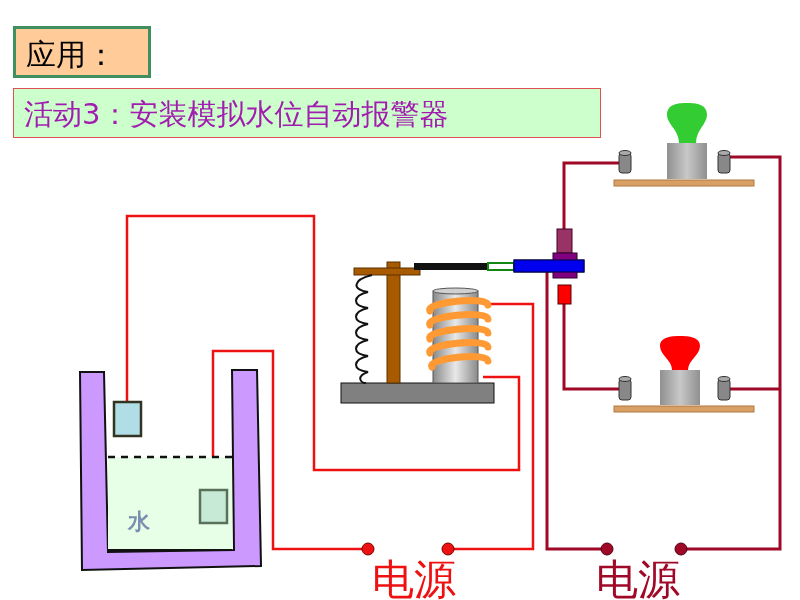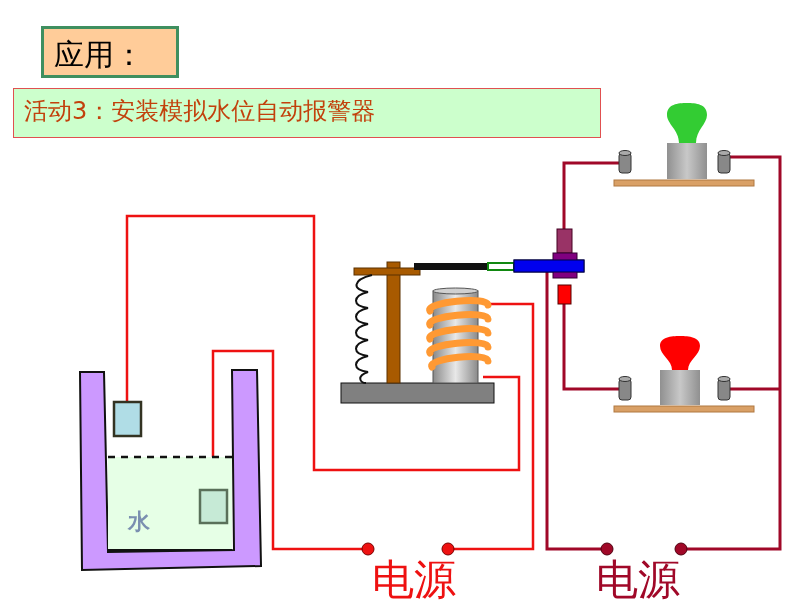--- a/index.html
+++ b/index.html
@@ -1,23 +1,23 @@
 <!DOCTYPE html>
 <html><head>
 <meta charset="utf-8">
 <style>
   html, body { margin:0; padding:0; }
   body { width:800px; height:600px; position:relative; background:#ffffff; overflow:hidden;
          font-family: "DejaVu Sans", sans-serif; }
   .title-box { position:absolute; left:13px; top:26px; width:138px; height:52px;
-    background:#ffcc99; border:3px solid #3f8f5f; box-sizing:border-box;margin-left:28px; }
+    background:#ffcc99; border:3px solid #3f8f5f; box-sizing:border-box; }
   .title-box span { position:absolute; left:10px; top:6px; font-size:30px; color:#000; }
   .activity-box { position:absolute; left:13px; top:88px; width:588px; height:50px;
     background:#ccffcc; border:1px solid #e05050; box-sizing:border-box; }
-  .activity-box span { position:absolute; left:10px; top:6px; font-size:24px; color:#c2410c; }
+  .activity-box span { position:absolute; left:10px; top:6px; font-size:29px; color:#a21caf; }
   svg { position:absolute; left:0; top:0; }
   .psu-label { position:absolute; font-family:"DejaVu Serif", serif; font-size:42px; }
   .water-label { position:absolute; left:128px; top:507px; font-size:22px; color:#7a8fb0; font-weight:bold; }
 </style>
 </head>
 <body>
 
 <div class="title-box">
   <span>应用：</span>
 </div>

